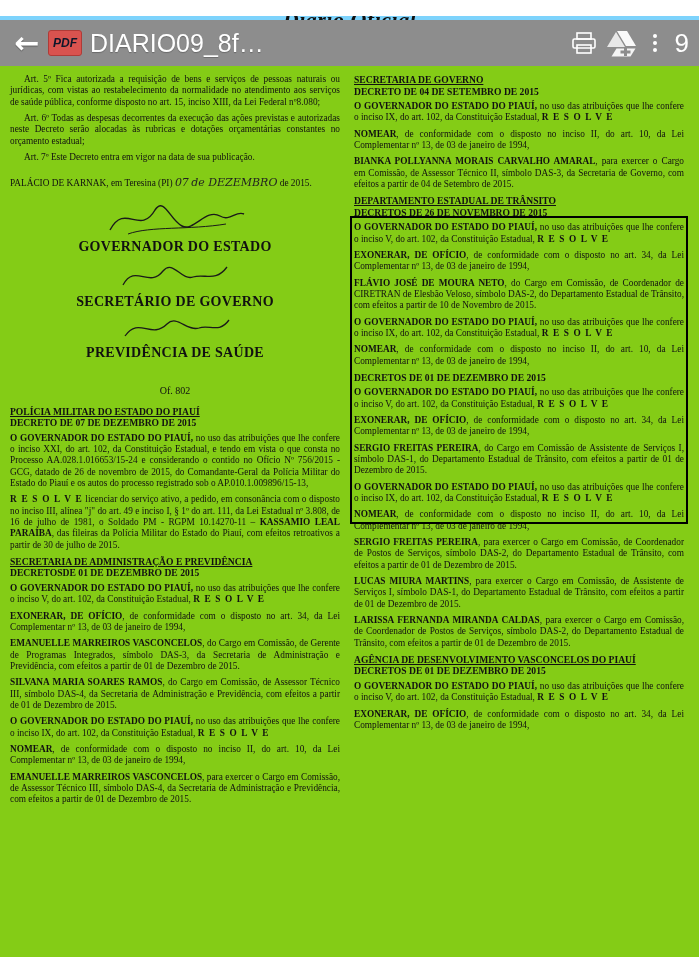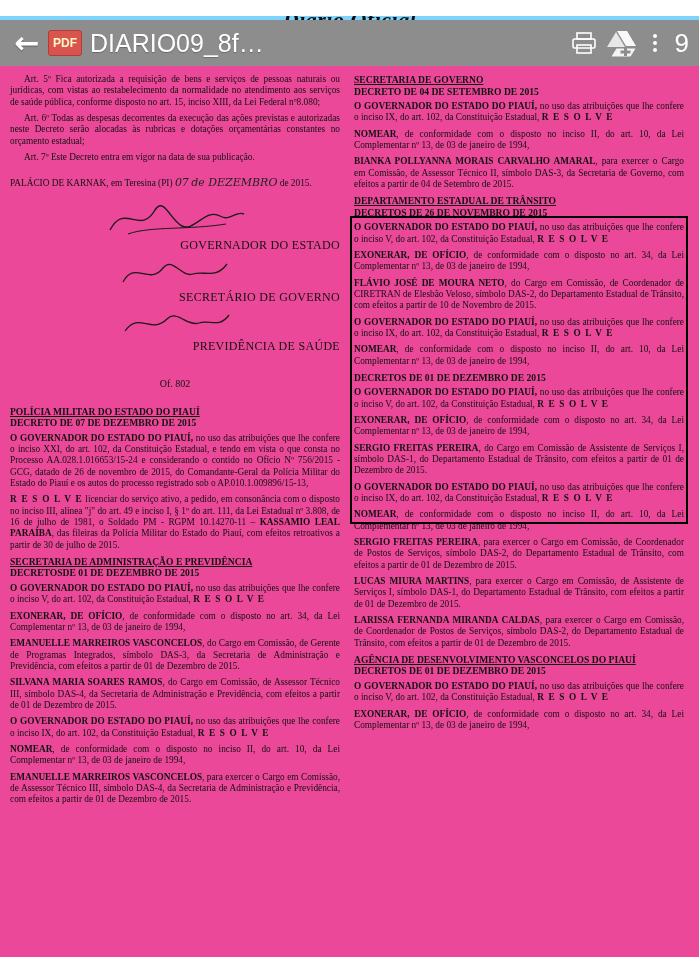--- a/index.html
+++ b/index.html
@@ -56,28 +56,29 @@
     line-height: 1;
     color: #ffffff;
     font-family: "DejaVu Sans", sans-serif;
     font-weight: bold;
     text-shadow: 0 1px 1px rgba(0,0,0,.35);
   }
   .pdf-badge {
     width: 34px; height: 26px;
     background: #d9534f;
     border-radius: 3px;
-    color: #fef9c3;
+    color: #0f172a;
     font-family: "Liberation Sans", sans-serif;
     font-size: 12px;
     font-weight: bold;
     display: flex; align-items: center; justify-content: center;
     margin-right: 8px;
     margin-left: 2px;
     border: 1px solid #b03b37;
+    font-style: italic;
   }
   .doc-title {
     flex: 0 1 auto;
     font-family: "Liberation Sans", sans-serif;
     font-size: 25px;
     color: #ffffff;
     white-space: nowrap;
     overflow: hidden;
     text-overflow: clip;
     max-width: 215px;
@@ -110,21 +111,21 @@
     z-index: 0;
     opacity: .75;
     pointer-events: none;
     white-space: nowrap;
   }
 
   
   .doc {
     position: absolute;
     top: 66px; left: 0; right: 0; bottom: 0;
-    background: #ec4899;
+    background: #84cc16;
     padding: 8px 9px 0 10px;
   }
   .cols {
     display: flex;
     gap: 14px;
     height: 100%;
   }
   .col {
     width: 330px;
     font-size: 9.3px;
@@ -154,21 +155,21 @@
   .head-block { margin: 0 0 4px 0; }
   .spaced { letter-spacing: 1.1px; font-weight: bold; }
 
   
   .sig-block {
     text-align: center;
     margin: 6px 0 0 0;
     position: relative;
     height: 210px;
   }
-  .sig-line { font-size: 12px; font-weight: normal; letter-spacing: .3px; text-align: right; }
+  .sig-line { font-size: 14px; font-weight: bold; letter-spacing: .3px; }
   .handwrite {
     font-family: "DejaVu Serif", serif;
     font-style: italic;
     font-size: 11px;
     color: #222;
   }
   .scribble {
     display: block;
     margin: 0 auto;
   }

